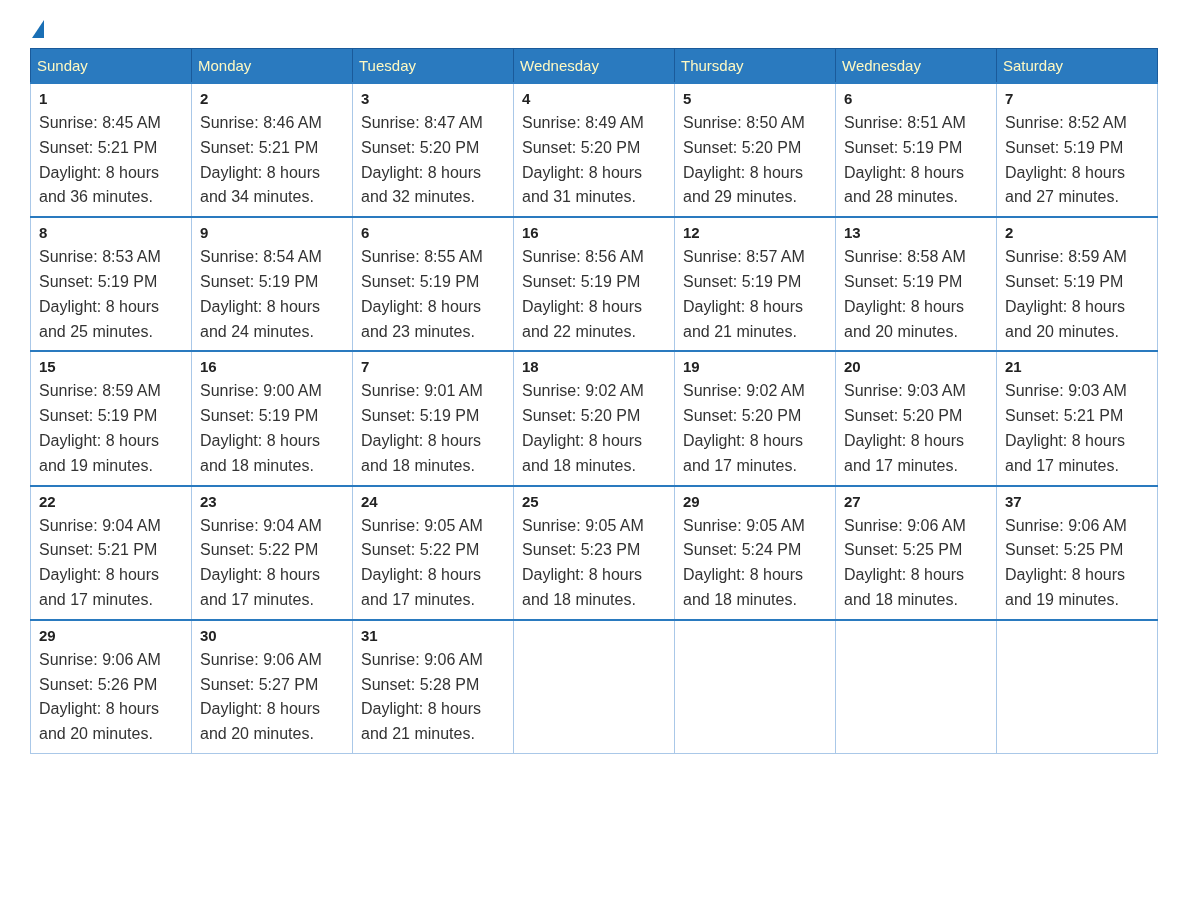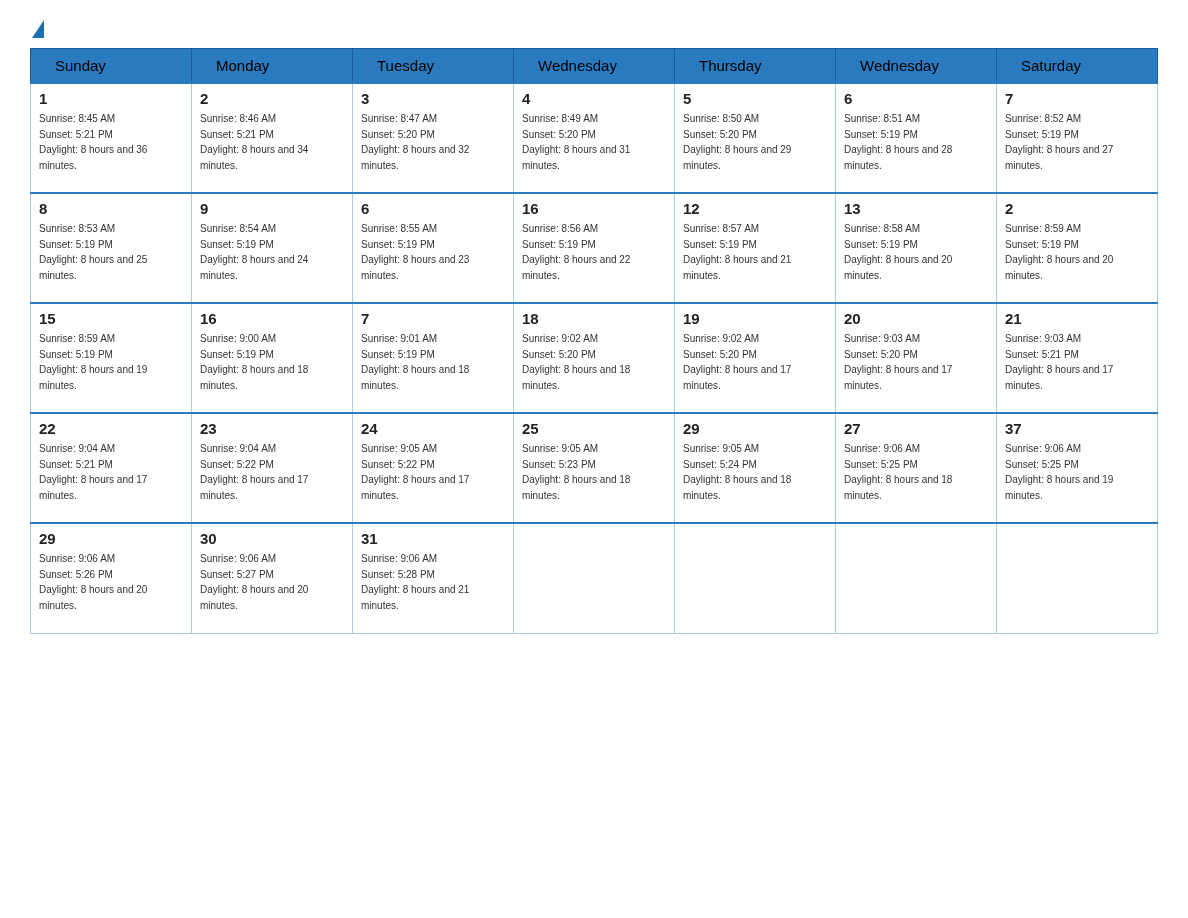--- a/index.html
+++ b/index.html
@@ -52,24 +52,24 @@
       color: #555;
       margin-top: 4px;
     }
     .calendar {
       width: 100%;
       border-collapse: collapse;
       margin-top: 10px;
     }
     .calendar th {
       background-color: #2a7abf;
-      color: #000000;
+      color: #fef9c3;
       font-size: 15px;
       font-weight: normal;
-      padding: 8px 24px;
+      padding: 8px 6px;
       text-align: left;
       border: 1px solid #1a5a9a;
     }
     .calendar td {
       border: 1px solid #aac8e8;
       vertical-align: top;
       padding: 6px 8px;
       width: calc(100% / 7);
       height: 110px;
       font-size: 12.5px;
@@ -79,21 +79,21 @@
       background: #fff;
     }
     .day-number {
       font-size: 15px;
       font-weight: bold;
       color: #222;
       display: block;
       margin-bottom: 4px;
     }
     .day-info {
-      font-size: 10px;
+      font-size: 16px;
       color: #333;
       line-height: 1.55;
     }
     .week-row td {
       border-top: 2px solid #2a7abf;
     }
   </style>
 </head>
 <body>
 

